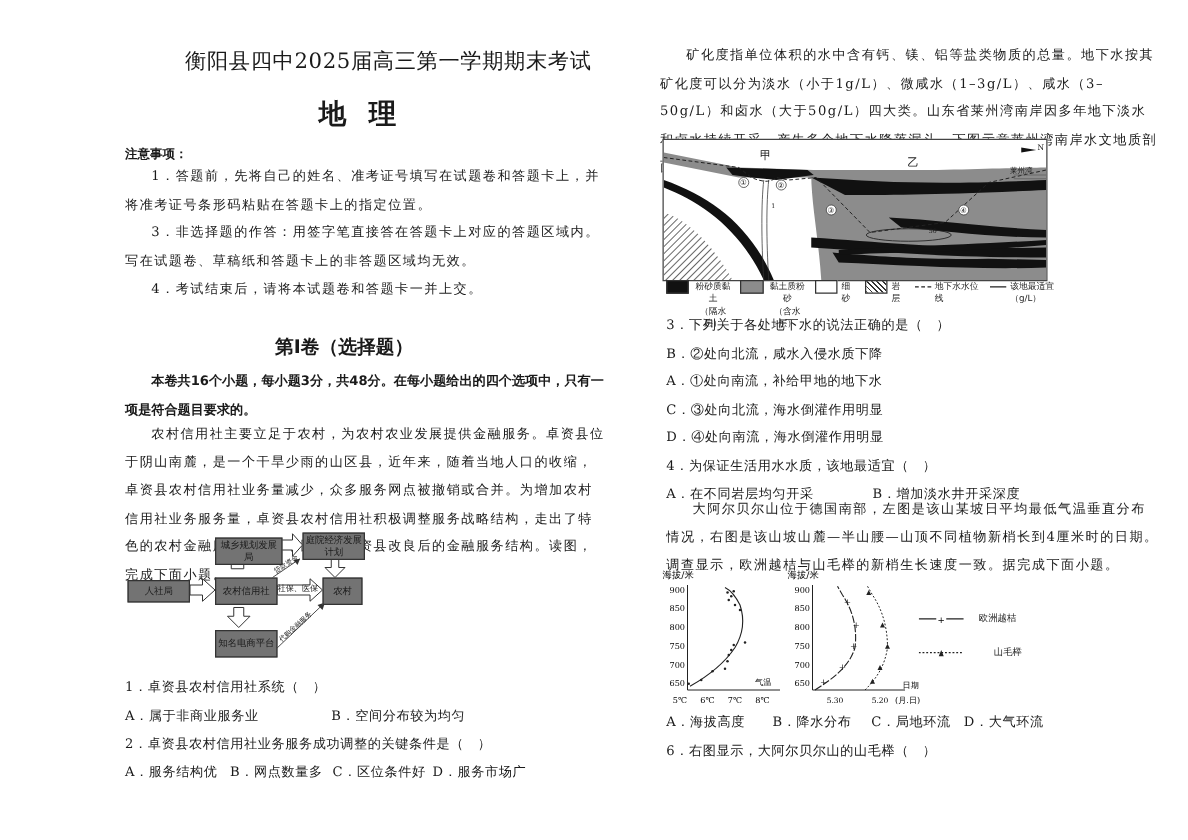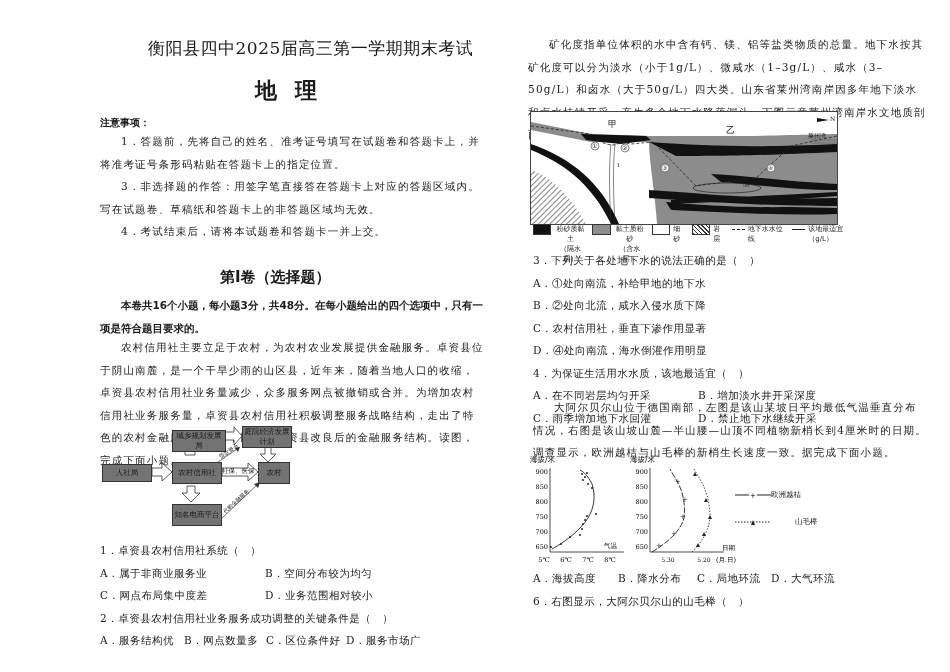--- a/index.html
+++ b/index.html
@@ -68,24 +68,20 @@
   <div class="abs" style="left:122px;top:43px;font-size:6.5px;font-family:'DejaVu Sans',sans-serif;">社保、医保</div>
   <div class="abs" style="left:120px;top:74px;font-size:5.5px;transform:rotate(-42deg);font-family:'DejaVu Sans',sans-serif;white-space:nowrap;">代购金融服务</div>
 </div>
 
 <div class="abs" style="left:100px;top:539px;width:390px;">
   <div class="q">1．卓资县农村信用社系统（　）</div>
   <div class="q opt-row">
     <span style="width:165px">A．属于非商业服务业</span>
     <span>B．空间分布较为均匀</span>
   </div>
-  <div class="q opt-row">
-    <span style="width:165px">C．网点布局集中度差</span>
-    <span>D．业务范围相对较小</span>
-  </div>
   <div class="q">2．卓资县农村信用社业务服务成功调整的关键条件是（　）</div>
   <div class="q opt-row">
     <span style="width:84px">A．服务结构优</span>
     <span style="width:82px">B．网点数量多</span>
     <span style="width:80px">C．区位条件好</span>
     <span>D．服务市场广</span>
   </div>
 </div>
 
 <div class="abs p ind" style="left:528px;top:33px;width:400px;">矿化度指单位体积的水中含有钙、镁、铝等盐类物质的总量。地下水按其矿化度可以分为淡水（小于1g/L）、微咸水（1–3g/L）、咸水（3–50g/L）和卤水（大于50g/L）四大类。山东省莱州湾南岸因多年地下淡水和卤水持续开采，产生多个地下水降落漏斗。下图示意莱州湾南岸水文地质剖面。据此完成下面小题。</div>
@@ -166,32 +162,28 @@
     <span>地下水水位线</span>
   </div>
   <div class="item">
     <span style="display:inline-block;width:14px;border-top:1px solid #222;margin:5px 3px 0 0;"></span>
     <span>该地最适宜（g/L）</span>
   </div>
 </div>
 
 <div class="abs" style="left:533px;top:249px;width:395px;">
   <div class="q">3．下列关于各处地下水的说法正确的是（　）</div>
+  <div class="q">B．②处向北流，咸水入侵水质下降</div>
   <div class="q">A．①处向南流，补给甲地的地下水</div>
-  <div class="q">B．②处向北流，咸水入侵水质下降</div>
-  <div class="q">C．农村信用社，垂直下渗作用显著</div>
+  <div class="q">C．③处向北流，海水倒灌作用明显</div>
   <div class="q">D．④处向南流，海水倒灌作用明显</div>
   <div class="q">4．为保证生活用水水质，该地最适宜（　）</div>
   <div class="q opt-row">
     <span style="width:165px">A．在不同岩层均匀开采</span>
     <span>B．增加淡水井开采深度</span>
-  </div>
-  <div class="q opt-row">
-    <span style="width:165px">C．雨季增加地下水回灌</span>
-    <span>D．禁止地下水继续开采</span>
   </div>
 </div>
 
 <div class="abs p ind" style="left:533px;top:396px;width:395px;">大阿尔贝尔山位于德国南部，左图是该山某坡日平均最低气温垂直分布情况，右图是该山坡山麓—半山腰—山顶不同植物新梢长到4厘米时的日期。调查显示，欧洲越桔与山毛榉的新梢生长速度一致。据完成下面小题。</div>
 
 <svg class="chart" style="left:528px;top:452px;" width="100" height="112">
   <text x="2" y="10" font-size="7.5">海拔/米</text>
   <line x1="22" y1="16" x2="22" y2="100" stroke="#222" stroke-width="0.8"></line>
   <line x1="22" y1="100" x2="96" y2="100" stroke="#222" stroke-width="0.8"></line>
   <g font-size="6.5" text-anchor="end">
@@ -265,21 +257,21 @@
   </g>
 </svg>
 
 <div class="abs" style="left:735px;top:488px;font-size:7.5px;font-family:'DejaVu Sans',sans-serif;">
   <div style="display:flex;align-items:center;height:14px;">
     <svg width="36" height="8">
         <line x1="0" y1="4" x2="14" y2="4" stroke="#222"></line>
         <line x1="22" y1="4" x2="36" y2="4" stroke="#222"></line>
         <text x="15" y="7" font-size="7">+</text>
       </svg>
-    <span style="">欧洲越桔</span>
+    <span style="margin-left:12px">欧洲越桔</span>
   </div>
   <div style="display:flex;align-items:center;height:14px;margin-top:13px;">
     <svg width="36" height="8">
         <line x1="0" y1="4" x2="36" y2="4" stroke="#222" stroke-dasharray="1.5,1.5"></line>
         <polygon points="16,7 18,2 20,7" fill="#222"></polygon>
       </svg>
     <span style="margin-left:24px">山毛榉</span>
   </div>
 </div>
 

